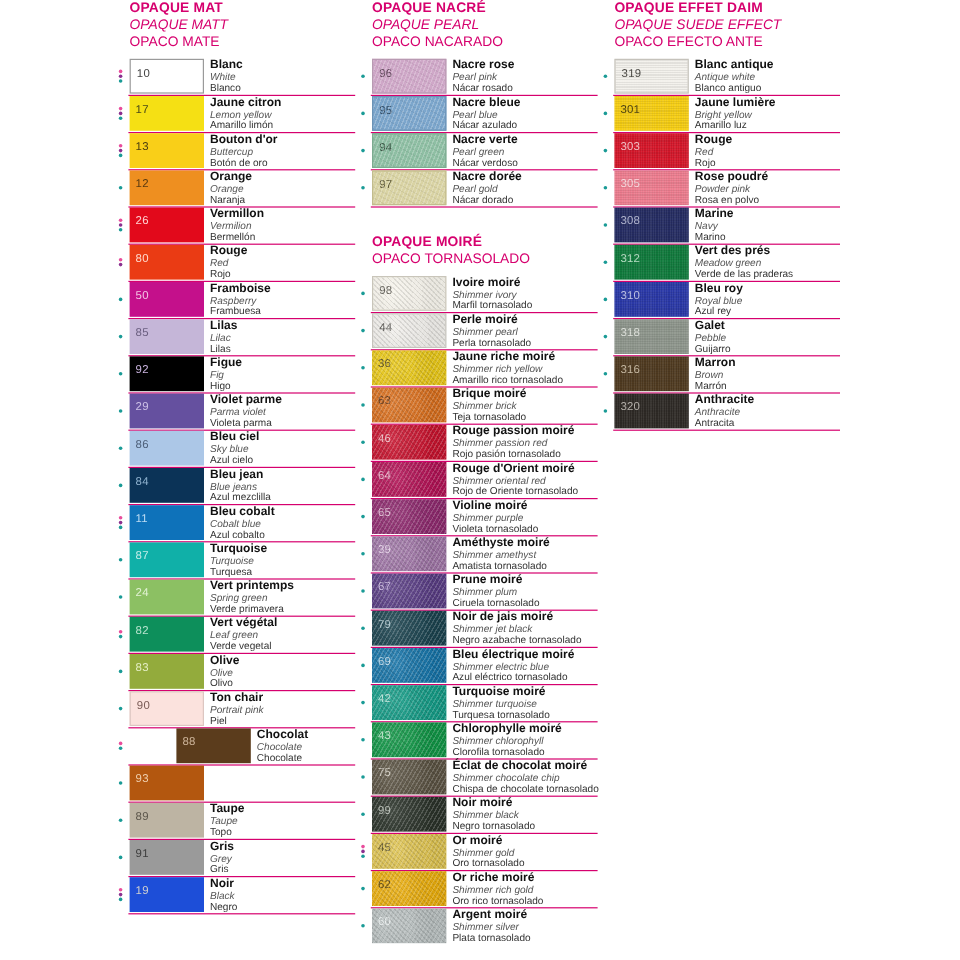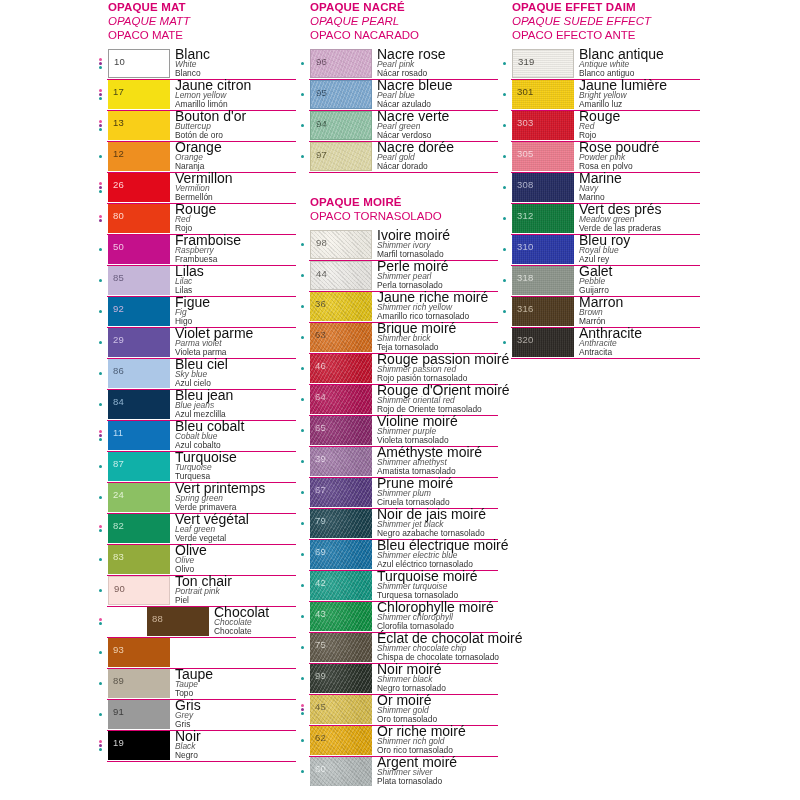--- a/index.html
+++ b/index.html
@@ -118,22 +118,22 @@
       repeating-linear-gradient(0deg, rgba(0,0,0,0.07) 0 1px, rgba(0,0,0,0) 1px 2px),
       repeating-linear-gradient(90deg, rgba(255,255,255,0.07) 0 1px, rgba(255,255,255,0) 1px 2px);
   }
   .names {
     padding-left: 5px;
     padding-top: 1px;
     flex: 1 1 auto;
     min-width: 0;
   }
   .names .n-fr {
-    font-weight: normal;
-    font-size: 14px;
+    font-weight: bold;
+    font-size: 10px;
     line-height: 9.6px;
     color: #111111;
     white-space: nowrap;
   }
   .names .n-en {
     font-style: italic;
     font-size: 8.4px;
     line-height: 9.6px;
     color: #555555;
     white-space: nowrap;
@@ -276,21 +276,21 @@
             <div class="n-fr">Lilas</div>
             <div class="n-en">Lilac</div>
             <div class="n-es">Lilas</div>
           </div>
           <div class="rule" style="background: rgb(214, 0, 110);"></div>
         </div>
         <div class="row">
           <div class="marker">
             <span class="dot" style="background: rgb(26, 155, 150); top: 13px;"></span>
           </div>
-          <div class="swatch texture-matt" style="background: #0369a1;">
+          <div class="swatch texture-matt" style="background: #000000;">
             <span class="code" style="color: rgb(201, 179, 221);">92</span>
           </div>
           <div class="names">
             <div class="n-fr">Figue</div>
             <div class="n-en">Fig</div>
             <div class="n-es">Higo</div>
           </div>
           <div class="rule" style="background: rgb(214, 0, 110);"></div>
         </div>
         <div class="row">
@@ -473,21 +473,21 @@
             <div class="n-es">Gris</div>
           </div>
           <div class="rule" style="background: rgb(214, 0, 110);"></div>
         </div>
         <div class="row">
           <div class="marker">
             <span class="dot" style="background: rgb(233, 77, 156); top: 9px;"></span>
             <span class="dot" style="background: rgb(139, 47, 143); top: 13px;"></span>
             <span class="dot" style="background: rgb(26, 155, 150); top: 17px;"></span>
           </div>
-          <div class="swatch texture-matt" style="background: #000000;">
+          <div class="swatch texture-matt" style="background: #1d4ed8;">
             <span class="code" style="color: rgb(207, 207, 207);">19</span>
           </div>
           <div class="names">
             <div class="n-fr">Noir</div>
             <div class="n-en">Black</div>
             <div class="n-es">Negro</div>
           </div>
           <div class="rule" style="background: rgb(214, 0, 110);"></div>
         </div>
       </div>

